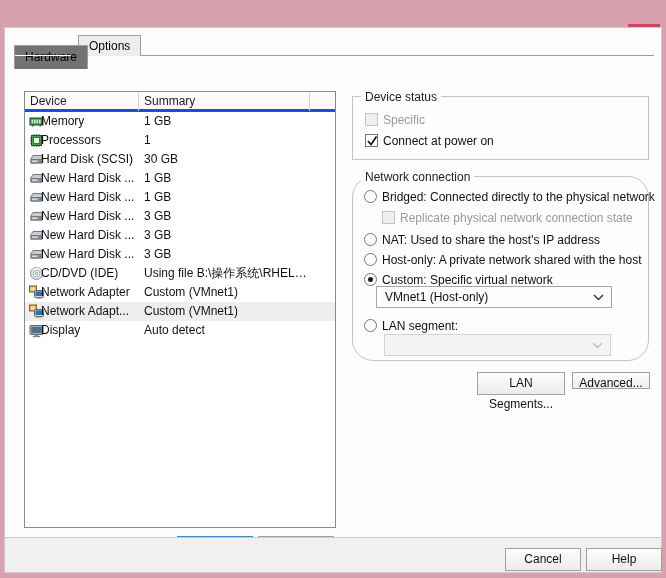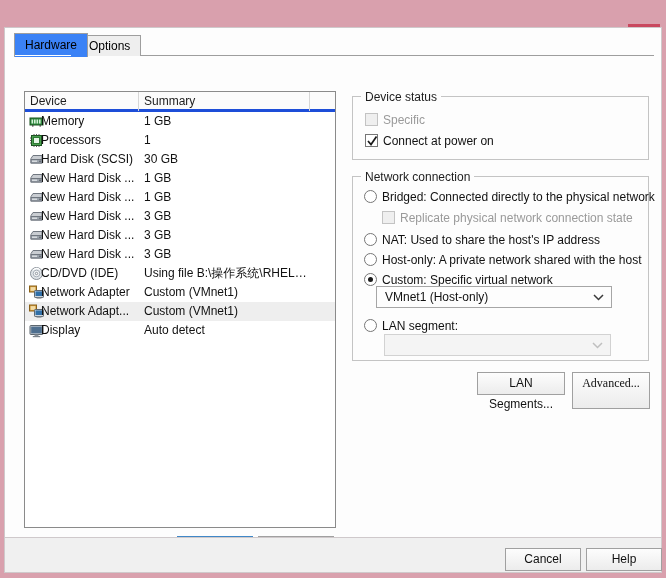--- a/index.html
+++ b/index.html
@@ -73,23 +73,24 @@
     height: 23px;
     line-height: 22px;
     padding: 0 10px;
     border: 1px solid #9e9e9e;
     border-bottom: none;
     font-size: 12px;
     box-sizing: border-box;
     cursor: default;
   }
   .tab.active {
-    background: #3b82f6;
+    background: #737373;
     z-index: 3;
     height: 24px;
+    margin-top: 12px;
   }
   .tab.inactive {
     background: #eeeeee;
     z-index: 2;
     top: 2px;
     height: 21px;
     line-height: 20px;
   }
   #tab-hardware { left: 0; }
   #tab-options  { left: 64px; }
@@ -174,21 +175,21 @@
   }
   .group-title {
     position: absolute;
     top: -7px; left: 8px;
     background: #fdfdfd;
     padding: 0 4px;
     font-size: 12px;
     color: #1d1d1d;
   }
   #gb-device-status { left: 347px; top: 68px; width: 297px; height: 64px; }
-  #gb-network       { left: 347px; top: 148px; width: 297px; height: 185px; }
+  #gb-network       { left: 347px; top: 148px; width: 297px; height: 185px; border-radius: 21px; }
 
   
   .ctl-row {
     position: absolute;
     height: 18px;
     line-height: 18px;
     white-space: nowrap;
     font-size: 12px;
   }
   .ctl-row.enabled { color: #111; cursor: pointer; }
@@ -267,21 +268,21 @@
     font-size: 12px;
     text-align: center;
     cursor: pointer;
     color: #111;
   }
   .btn.focused {
     border: 2px solid #3f87c7;
     background: linear-gradient(#fbfdff, #eaf2fa);
   }
   #btn-lan-segments { left: 472px; top: 344px; width: 88px; height: 23px; line-height: 21px; }
-  #btn-advanced     { left: 567px; top: 344px; width: 78px; height: 37px; line-height: 21px; font-family: Liberation Serif, serif; }
+  #btn-advanced     { left: 567px; top: 344px; width: 78px; height: 17px; line-height: 21px; }
   #btn-add          { left: 172px; top: 508px; width: 76px; height: 22px; line-height: 18px; }
   #btn-remove       { left: 253px; top: 508px; width: 76px; height: 22px; line-height: 20px; }
 
   
   #footer {
     position: absolute;
     left: 4px; top: 537px;
     width: 658px; height: 36px;
     background: #f0f0f0;
     border: 1px solid #cfc9cb;

